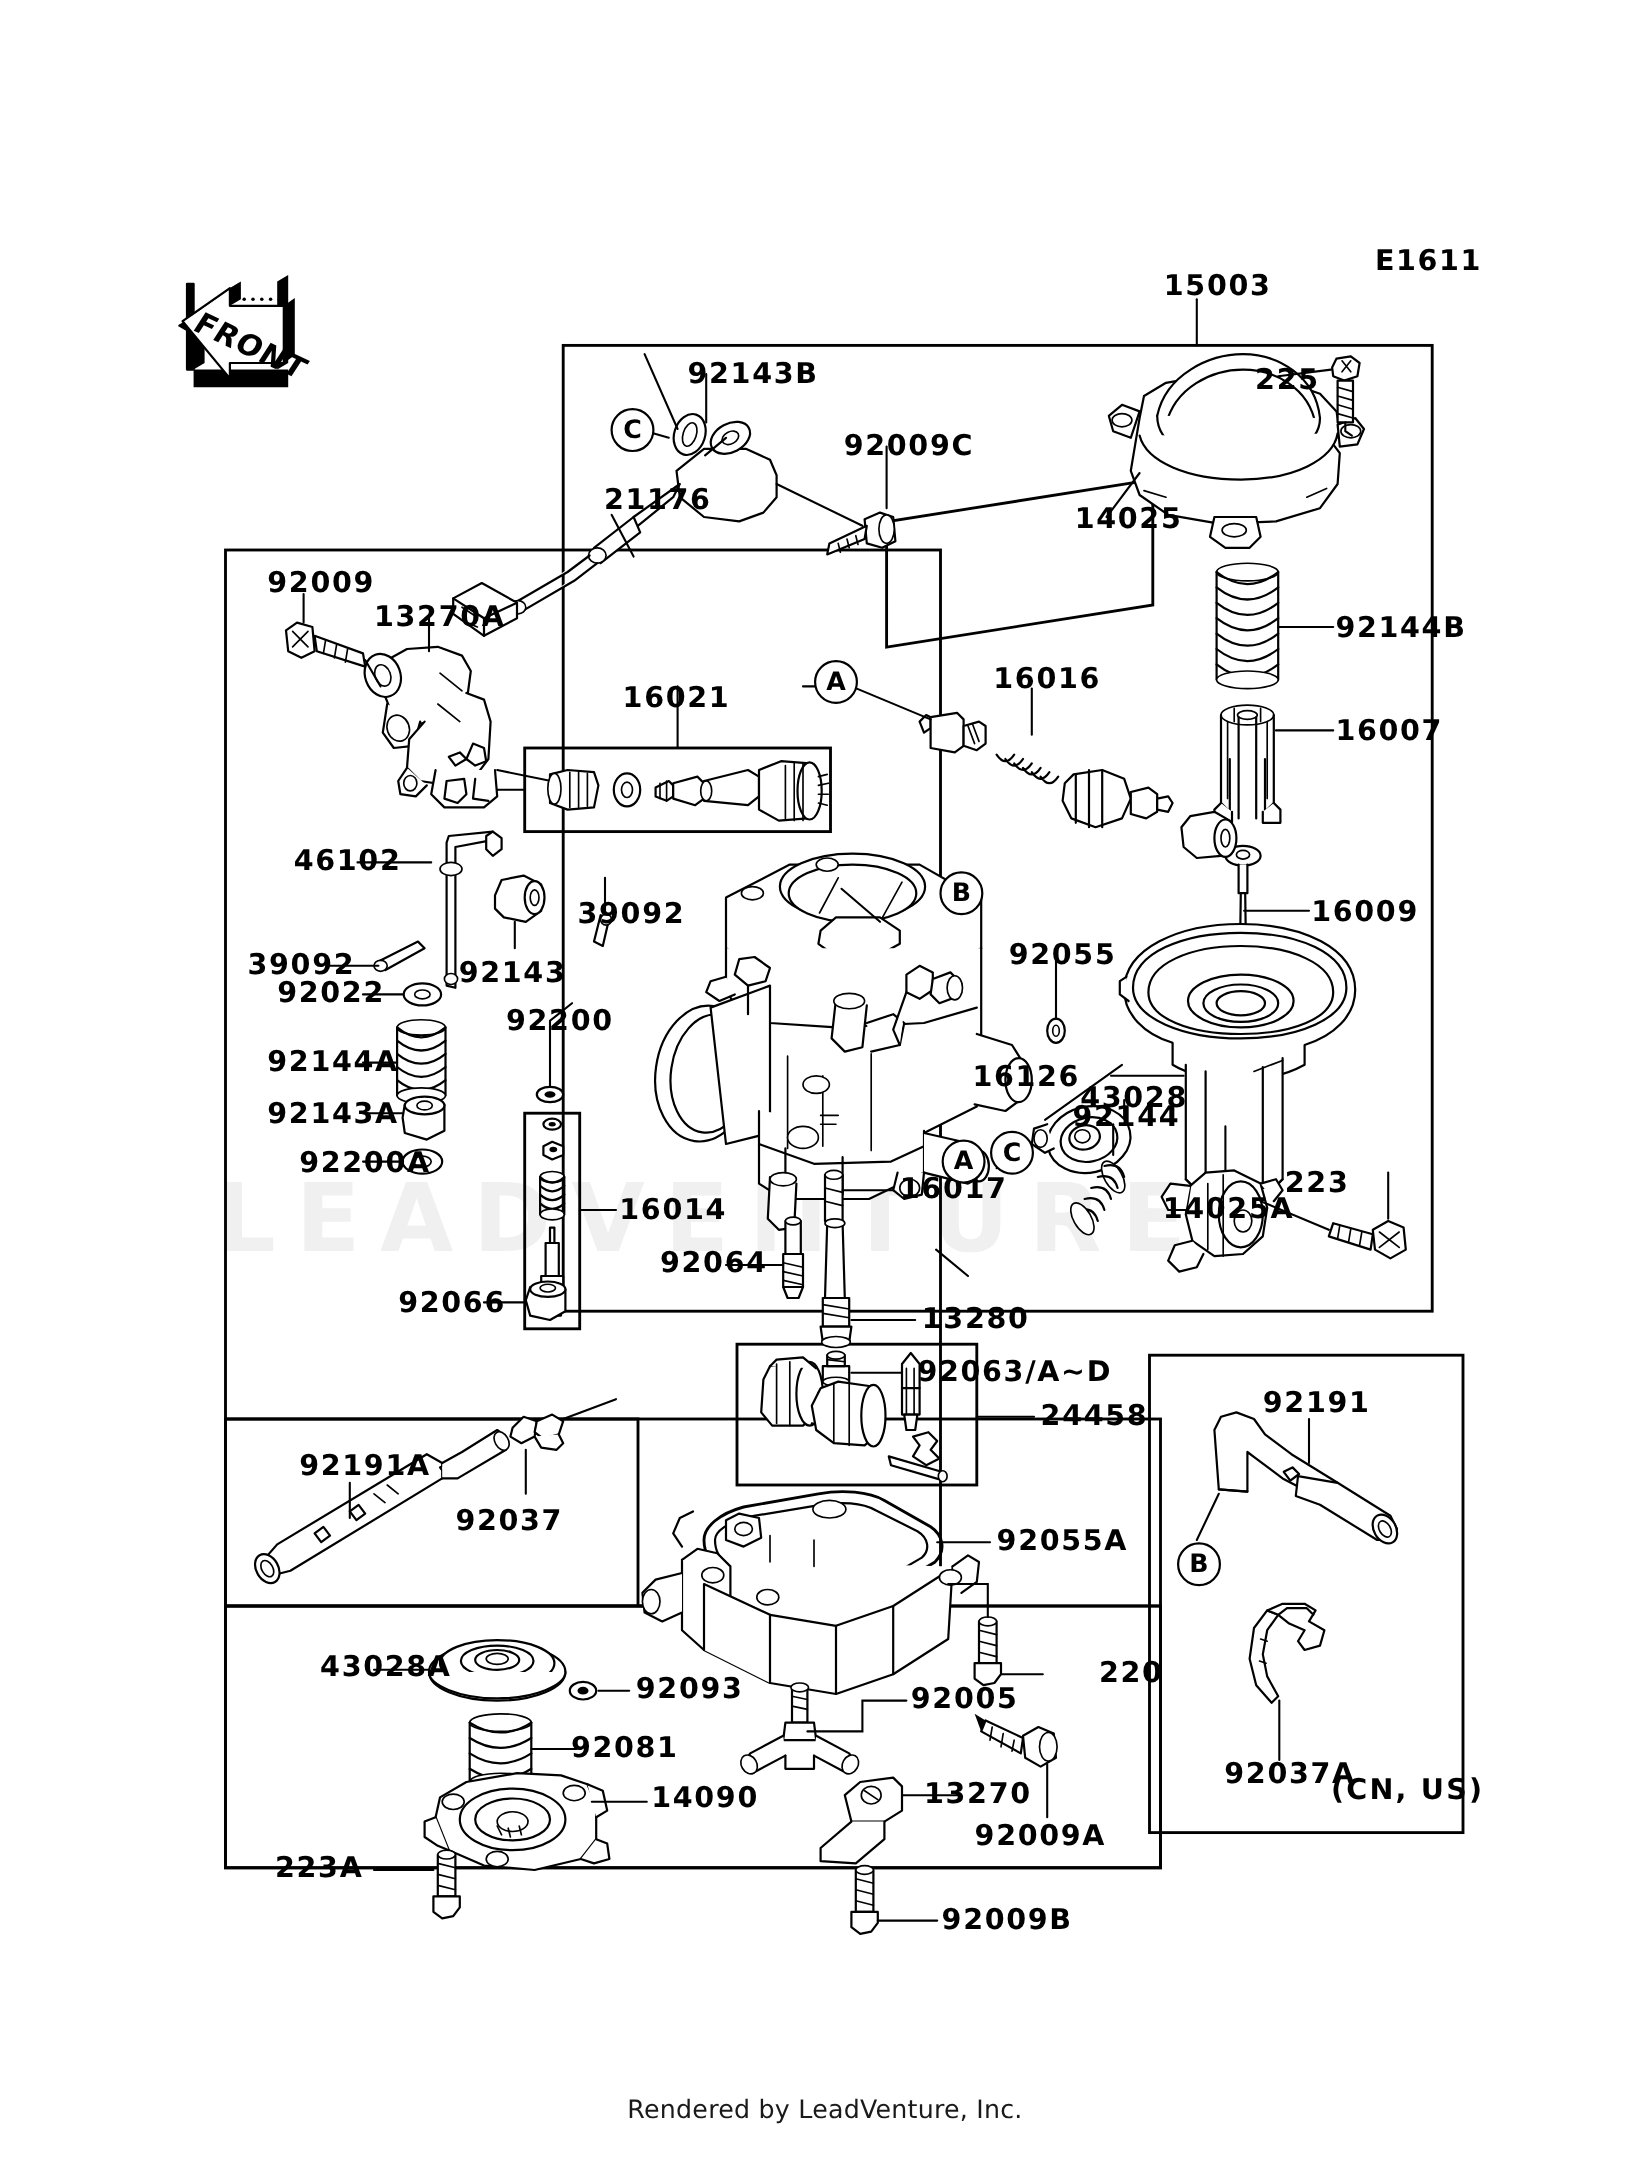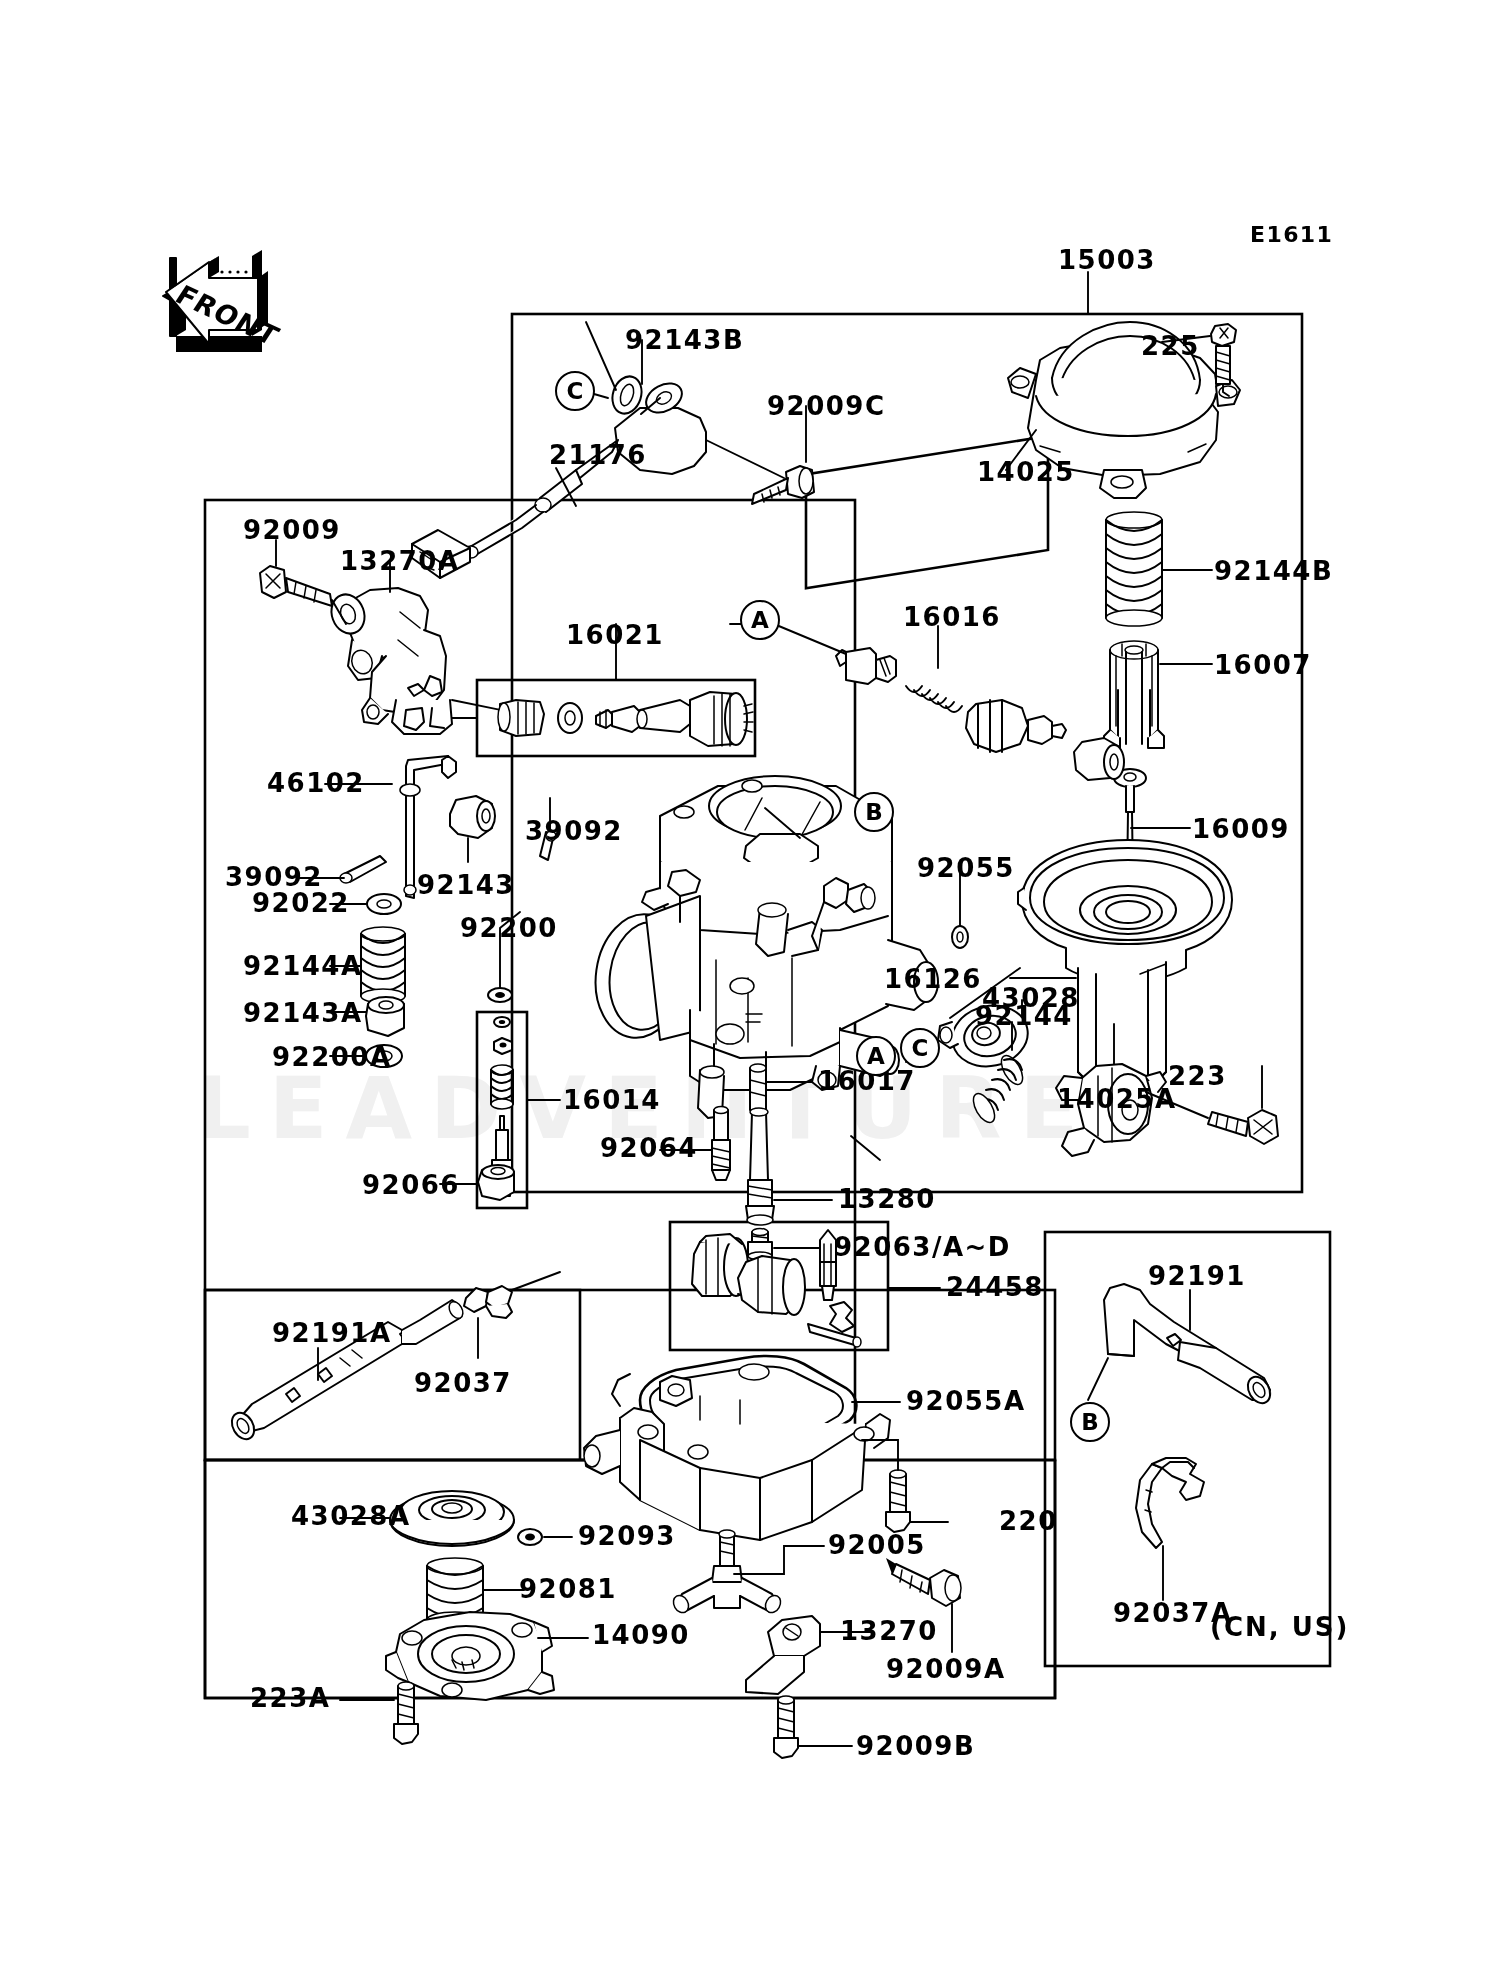--- a/index.html
+++ b/index.html
@@ -9,21 +9,21 @@
     font-family:"DejaVu Sans","Liberation Sans",sans-serif;
     color:#000;
   }
   #sheet{position:absolute;inset:0;}
   #diagram{position:absolute;left:0;top:0;width:1500px;height:1962px;}
   .lbl{
     position:absolute;font-family:"DejaVu Sans","Liberation Sans",sans-serif;
     font-weight:bold;font-size:26px;letter-spacing:1.5px;white-space:nowrap;
     color:#000;line-height:1;
   }
-  .lbl.code{font-size:22px;letter-spacing:1.4px;}
+  .lbl.code{font-size:26px;letter-spacing:1.4px;}
   .lbl.region{font-size:26px;letter-spacing:2px;}
   .circlbl{
     position:absolute;width:36px;height:36px;border:2.2px solid #000;border-radius:50%;
     display:flex;align-items:center;justify-content:center;
     font-weight:bold;font-size:23px;font-family:"DejaVu Sans","Liberation Sans",sans-serif;
     background:#fff;
   }
   #footer{
     position:absolute;left:0;right:0;top:1905px;text-align:center;
     font-family:"DejaVu Sans","Liberation Sans",sans-serif;
@@ -766,14 +766,15 @@
 
   <div class="circlbl" style="left:555px;top:371px;">C</div>
   <div class="circlbl" style="left:740px;top:600px;">A</div>
   <div class="circlbl" style="left:854px;top:792px;">B</div>
   <div class="circlbl" style="left:856px;top:1036px;">A</div>
   <div class="circlbl" style="left:900px;top:1028px;">C</div>
   <div class="circlbl" style="left:1070px;top:1402px;">B</div>
 
   <div class="lbl" style="left:186px;top:281px;font-size:27px;letter-spacing:1px;transform:rotate(25deg) skewX(-8deg);transform-origin:left top;color:#000;font-weight:bold;">FRONT</div>
 
+  <div id="footer">Rendered by LeadVenture, Inc.</div>
 
 </div>
 
 </body></html>

